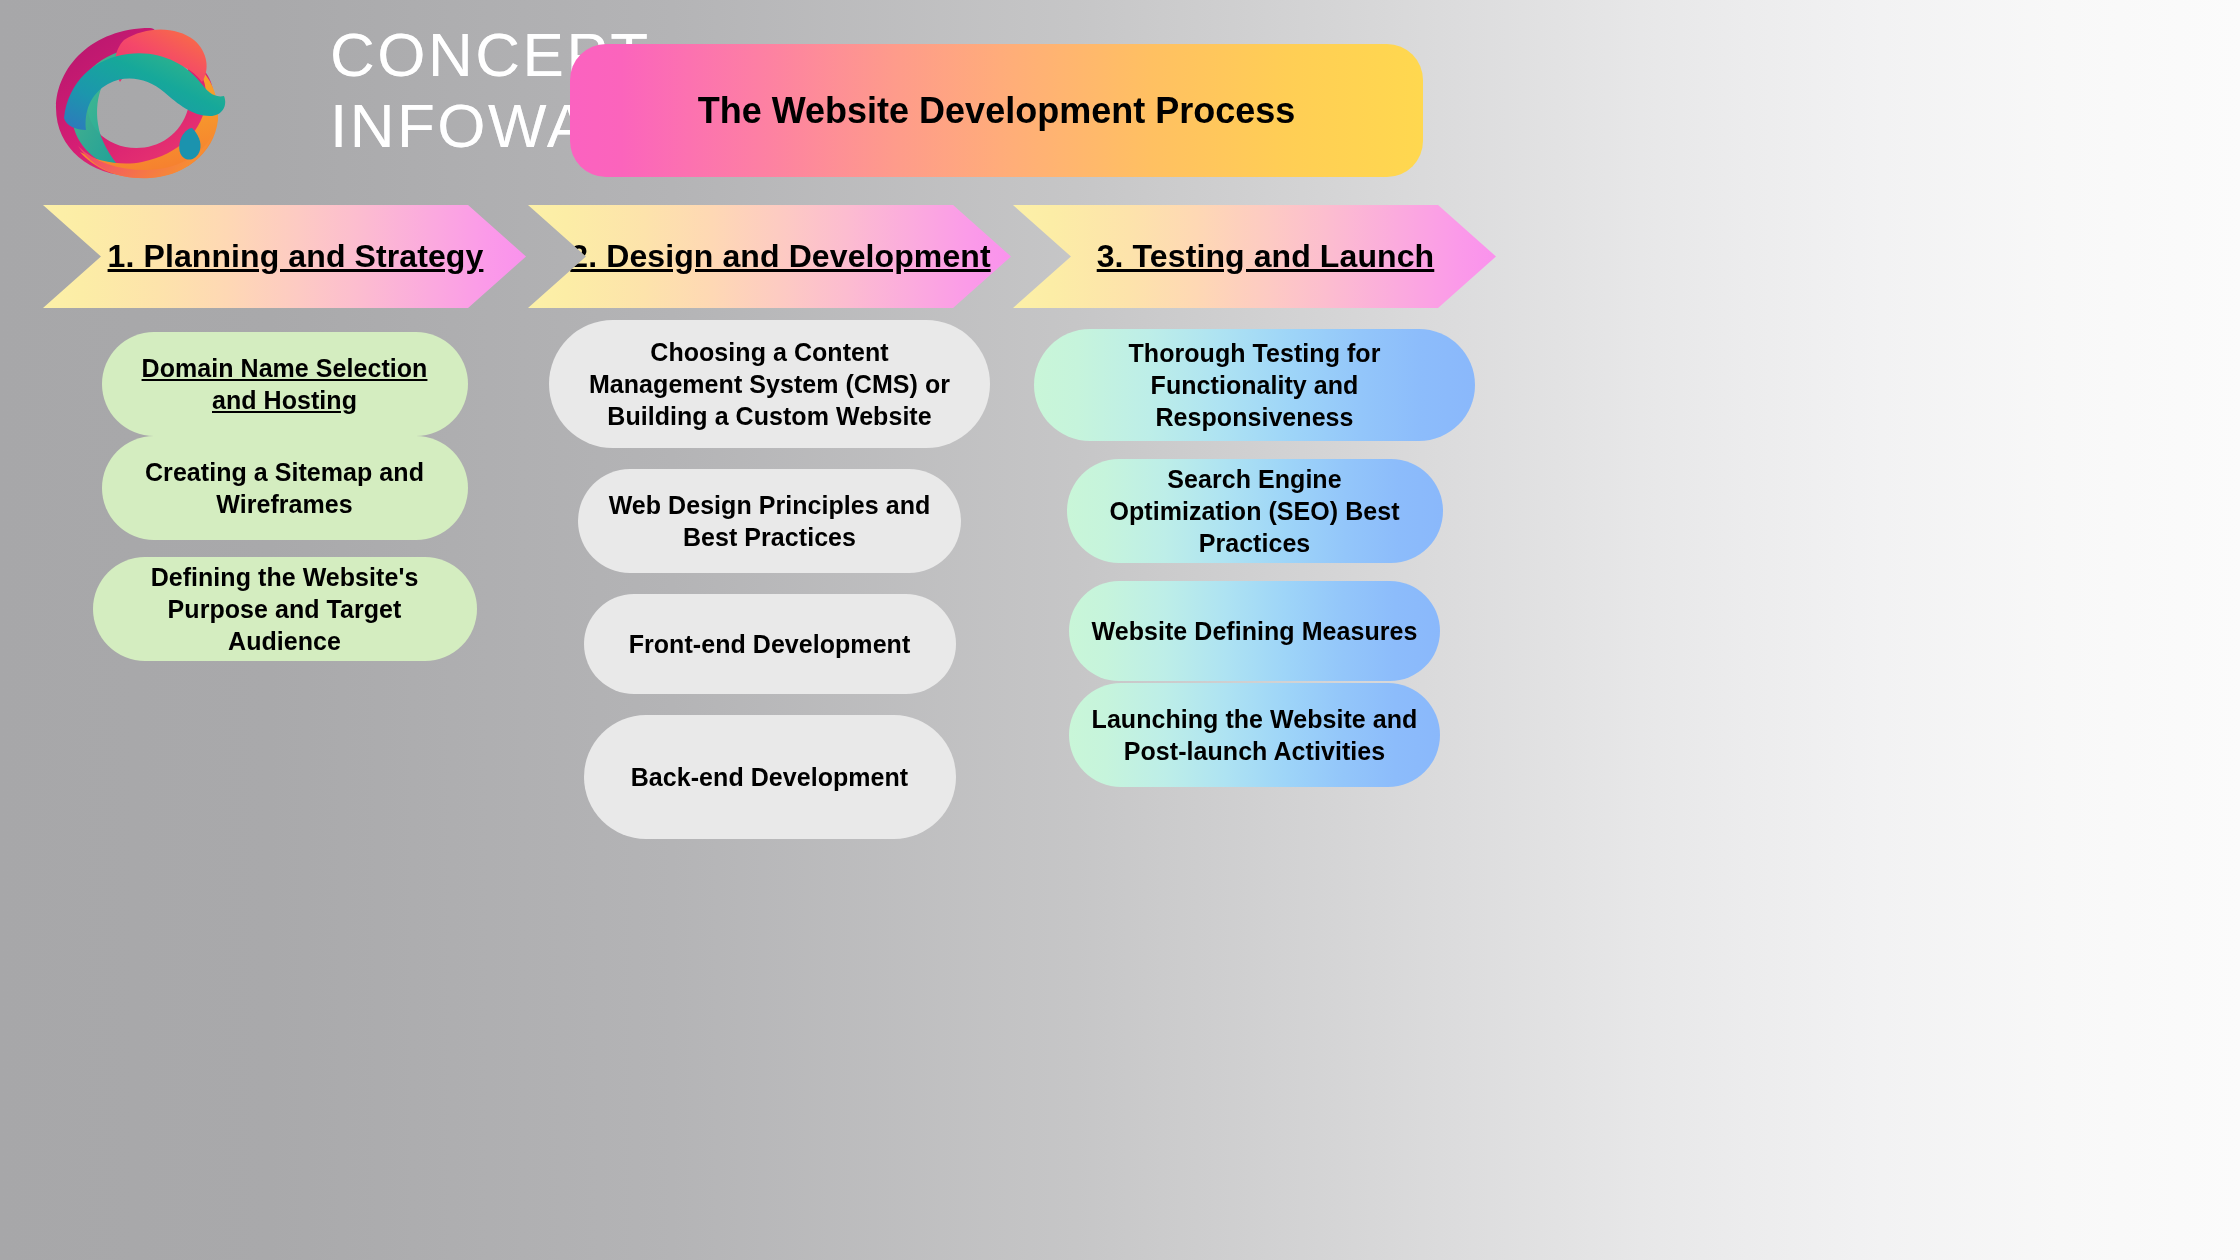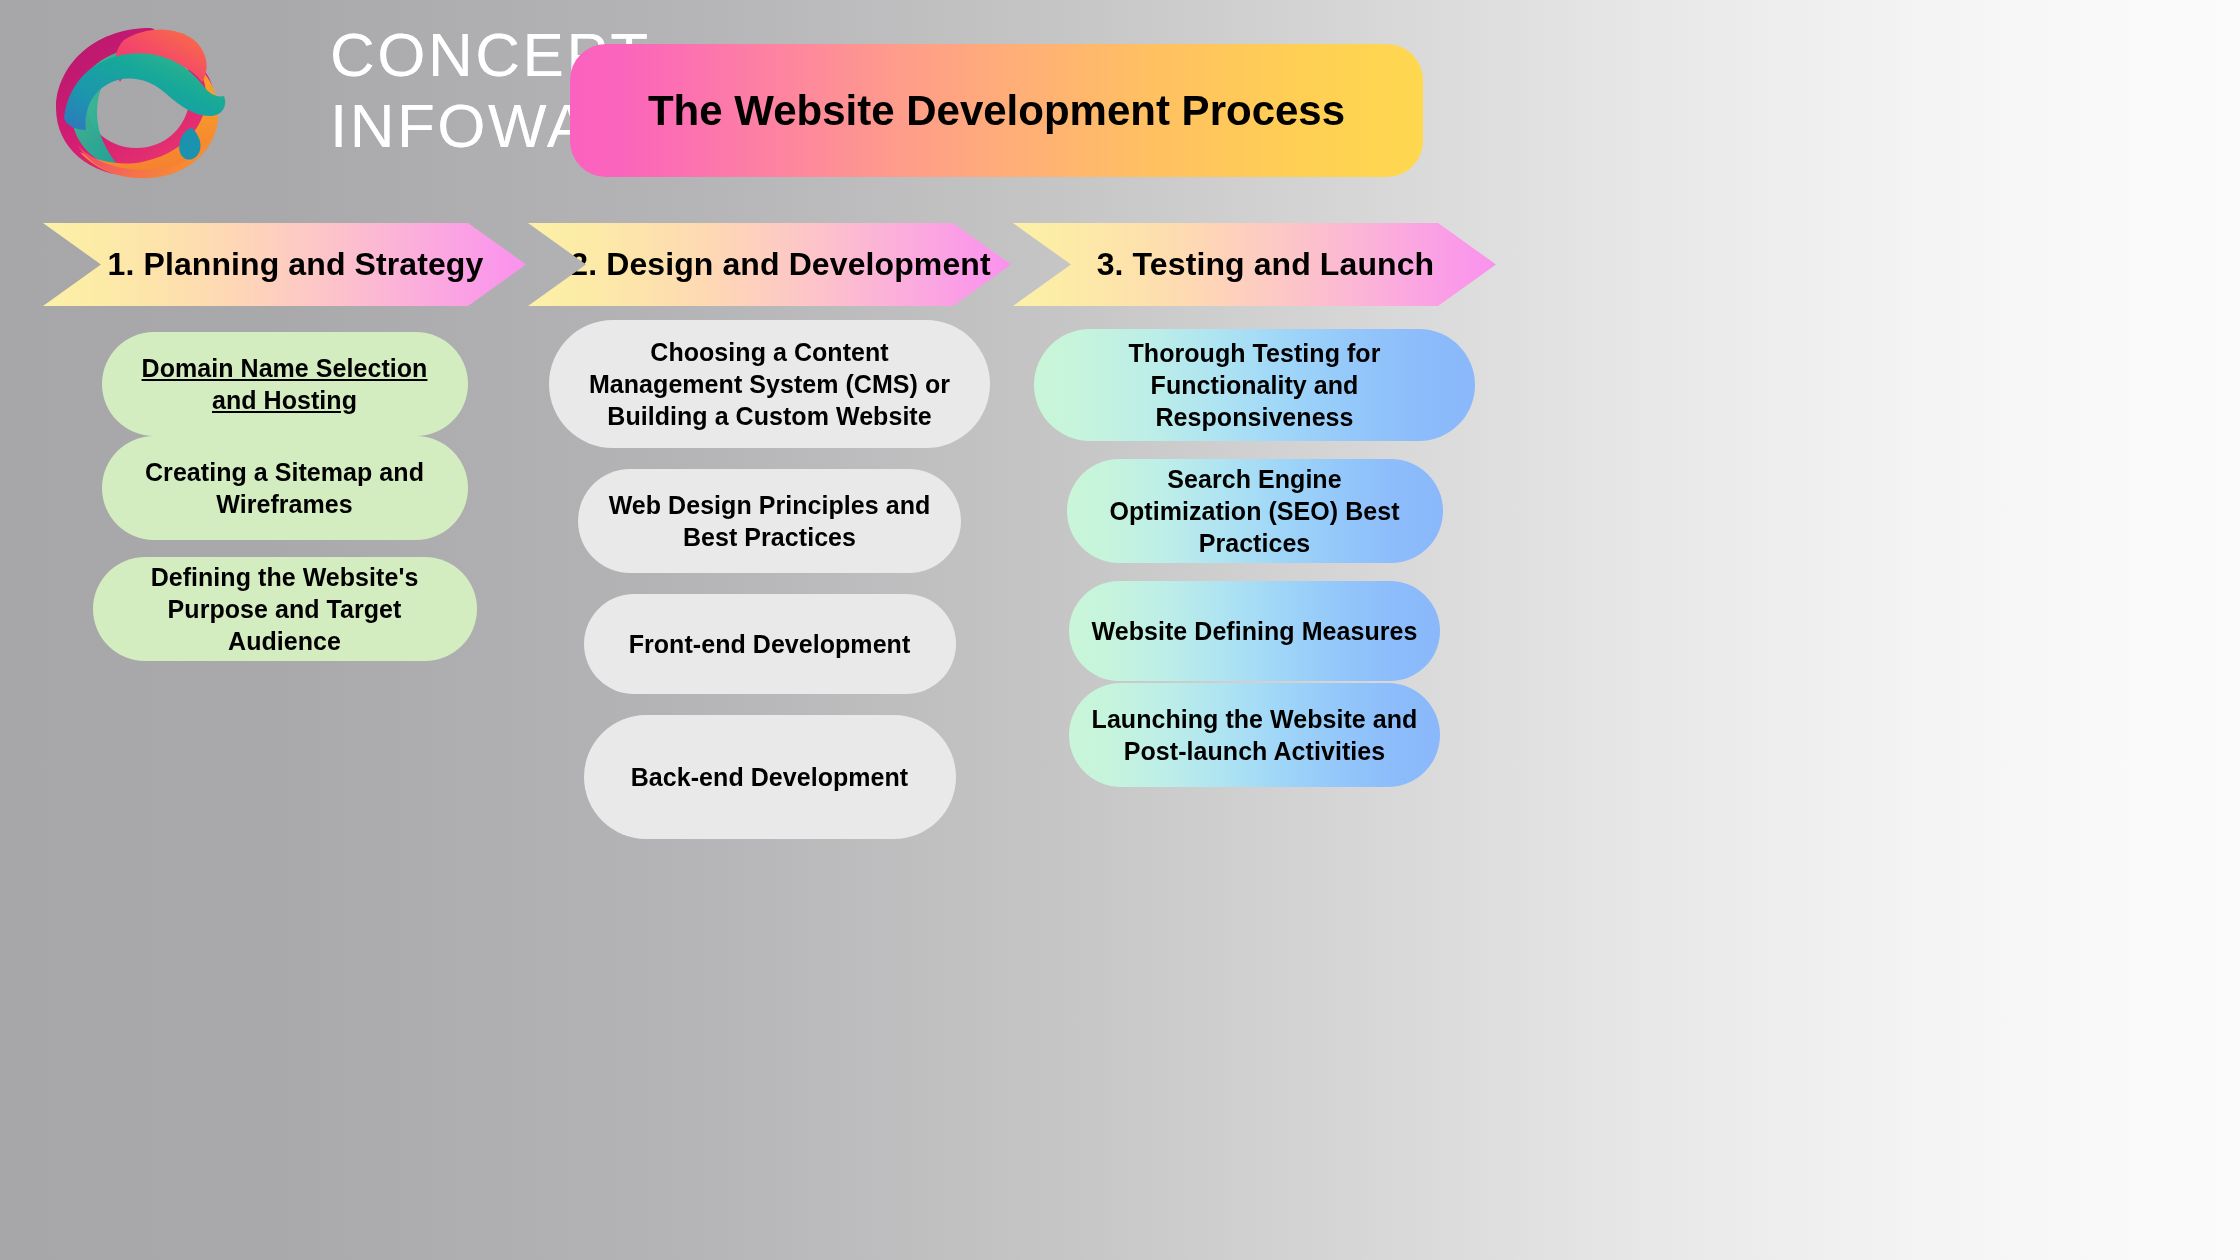--- a/index.html
+++ b/index.html
@@ -81,48 +81,49 @@
         #ffae78 52%,
         #ffc062 68%,
         #ffce55 84%,
         #ffd84f 100%);
     display: flex;
     align-items: center;
     justify-content: center;
   }
   #title-banner-text {
     color: #000000;
-    font-size: 42px;
+    font-size: 36px;
     font-weight: bold;
     letter-spacing: 0px;
     white-space: nowrap;
     text-align: center;
   }
 
   
   .chevron {
     position: absolute;
-    top: 223px;
+    top: 205px;
     width: 483px;
-    height: 83px;
+    height: 103px;
     display: flex;
     align-items: center;
     justify-content: center;
     -webkit-clip-path: polygon(0% 0%, 88% 0%, 100% 50%, 88% 100%, 0% 100%, 12% 50%);
     clip-path: polygon(0% 0%, 88% 0%, 100% 50%, 88% 100%, 0% 100%, 12% 50%);
     background: linear-gradient(90deg,
         #fcf0a8 0%,
         #fceda6 8%,
         #fde3ab 24%,
         #fed8b4 38%,
         #fdcbc2 52%,
         #fcbcd0 66%,
         #fbaade 80%,
         #fb9ae9 92%,
         #fa92ed 100%);
+    text-decoration: underline;
   }
   #chevron-1 { left: 43px; }
   #chevron-2 { left: 528px; }
   #chevron-3 { left: 1013px; }
   .chevron-label {
     color: #000000;
     font-size: 32px;
     font-weight: bold;
     white-space: nowrap;
     text-align: center;

